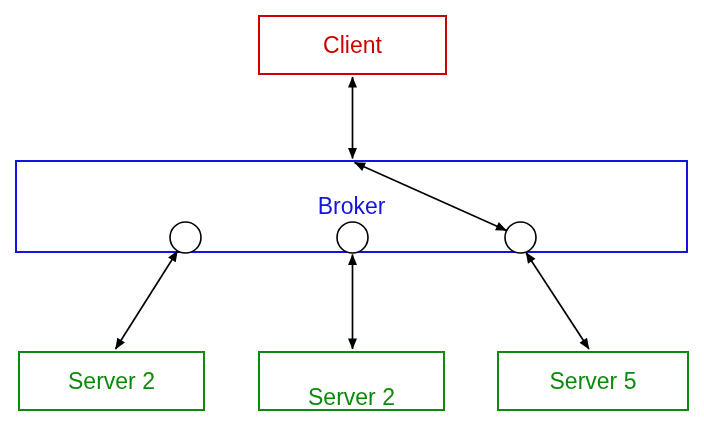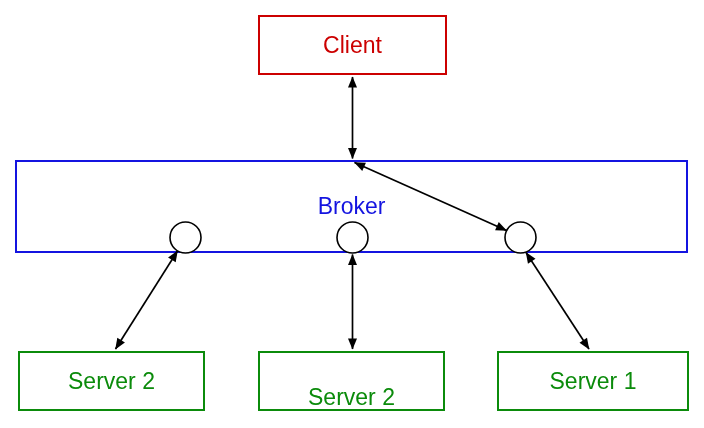--- a/index.html
+++ b/index.html
@@ -73,21 +73,21 @@
 
   <div class="node node-server node-server1">
     <span>Server 2</span>
   </div>
 
   <div class="node node-server node-server2">
     <span>Server 2</span>
   </div>
 
   <div class="node node-server node-server3">
-    <span>Server 1</span>
+    <span>Server 5</span>
   </div>
 
   <svg class="edges-layer" width="704" height="428" viewBox="0 0 704 428" aria-hidden="true">
     <defs>
       <marker id="arrow" viewBox="0 0 12 10" refX="11" refY="5" markerWidth="12" markerHeight="10" markerUnits="userSpaceOnUse" orient="auto-start-reverse">
         <path class="arrowhead" d="M0.5,0.5 L11.5,5 L0.5,9.5 Z"></path>
       </marker>
     </defs>
 
     <line class="edge" x1="352.5" y1="77" x2="352.5" y2="158.5" marker-start="url(#arrow)" marker-end="url(#arrow)"></line>

